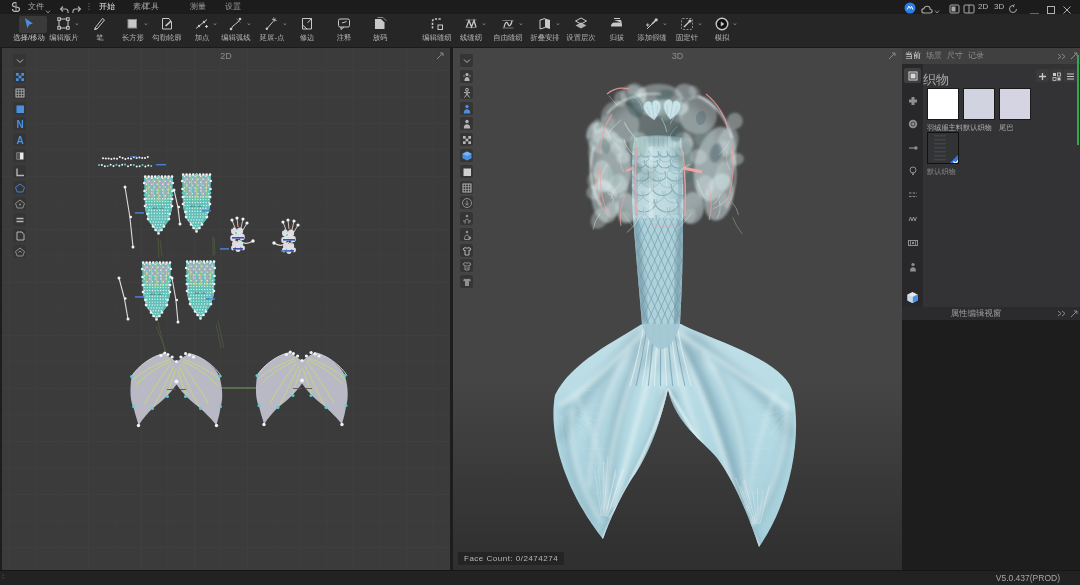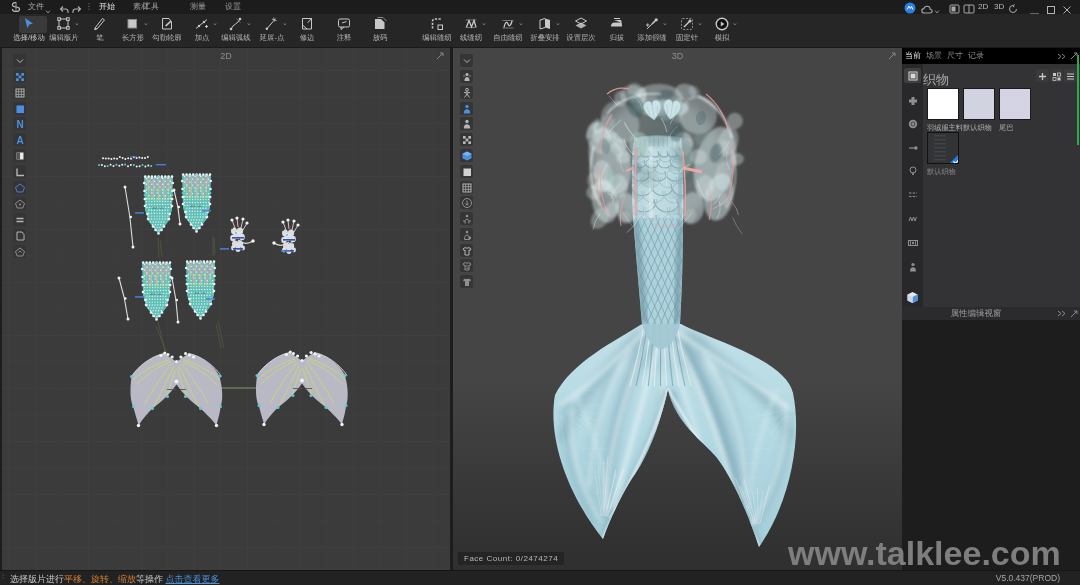--- a/index.html
+++ b/index.html
@@ -26,21 +26,21 @@
 .pexp{position:absolute;top:4px;right:6px;width:8px;height:8px;}
 #p3d{position:absolute;left:453px;top:48px;width:449px;height:522px;overflow:hidden;
  background:#454545;}
 #p3d .darkbot{position:absolute;left:0;bottom:0;width:100%;height:190px;background:linear-gradient(rgba(18,18,18,0),rgba(18,18,18,0.38) 85%,rgba(18,18,18,0.42));z-index:2;}
 
 .vstrip{position:absolute;top:0;left:11px;width:22px;}
 .vbtn{position:absolute;left:0;width:13px;height:13px;background:#353535;border-radius:2px;display:flex;align-items:center;justify-content:center;}
 .vbtn svg{display:block;}
 
 #sidebar{position:absolute;left:902px;top:48px;width:178px;height:522px;background:#1d1d1d;}
-#sbtabs{position:absolute;left:0;top:0;width:178px;height:16px;background:#000000;color:#8a8a8a;font-size:8px;}
+#sbtabs{position:absolute;left:0;top:0;width:178px;height:16px;background:#404040;color:#8a8a8a;font-size:8px;}
 #sbtabs span{position:absolute;top:2px;}
 #sbody{position:absolute;left:0;top:16px;width:178px;height:243px;background:#333336;}
 #sstrip{position:absolute;left:0;top:16px;width:21px;height:243px;background:#28282a;}
 #propbar{position:absolute;left:0;top:259px;width:178px;height:13px;background:#2b2b2d;color:#9a9a9a;font-size:8.5px;text-align:center;line-height:13px;padding-left:0;}
 .swatch{position:absolute;width:32px;height:32px;border:1px solid #1a1a1a;}
 .swlabel{position:absolute;font-size:8px;color:#b0b0b0;width:40px;text-align:left;white-space:nowrap;transform:scale(0.9);transform-origin:left;}
 
 #statusbar{position:absolute;left:0;top:570px;width:1080px;height:15px;background:#222222;border-top:1px solid #161616;font-size:9px;color:#c8c8c8;z-index:50;}
 #statusbar .txt{position:absolute;left:10px;top:2px;}
 #ver{position:absolute;right:20px;top:2px;color:#a8a8a8;font-size:8.5px;}
@@ -1331,20 +1331,18 @@
       <svg style="position:absolute;left:155px;top:3px" width="9" height="7" viewBox="0 0 9 7">
           <path d="M1 1 L4 3.5 L1 6 M5 1 L8 3.5 L5 6" stroke="#888" fill="none"></path>
         </svg>
       <svg style="position:absolute;left:168px;top:3px" width="8" height="8" viewBox="0 0 8 8">
           <path d="M1 7 L7 1 M4 1 H7 V4" stroke="#888" fill="none"></path>
         </svg>
     </div>
     <div style="position:absolute;left:175px;top:7px;width:2px;height:90px;background:#2fa84f;"></div>
   </div>
 
-  <div id="wm">www.talklee.com</div>
 
   <div id="statusbar">
     <div style="position:absolute;left:2px;top:1px;color:#555;font-size:8px;">⁞</div>
-    <div class="txt">选择版片进行<span class="orange">平移、旋转、缩放</span>等操作 <span class="blue">点击查看更多</span></div>
     <div id="ver">V5.0.437(PROD)</div>
   </div>
 </div>
 
 </body></html>

